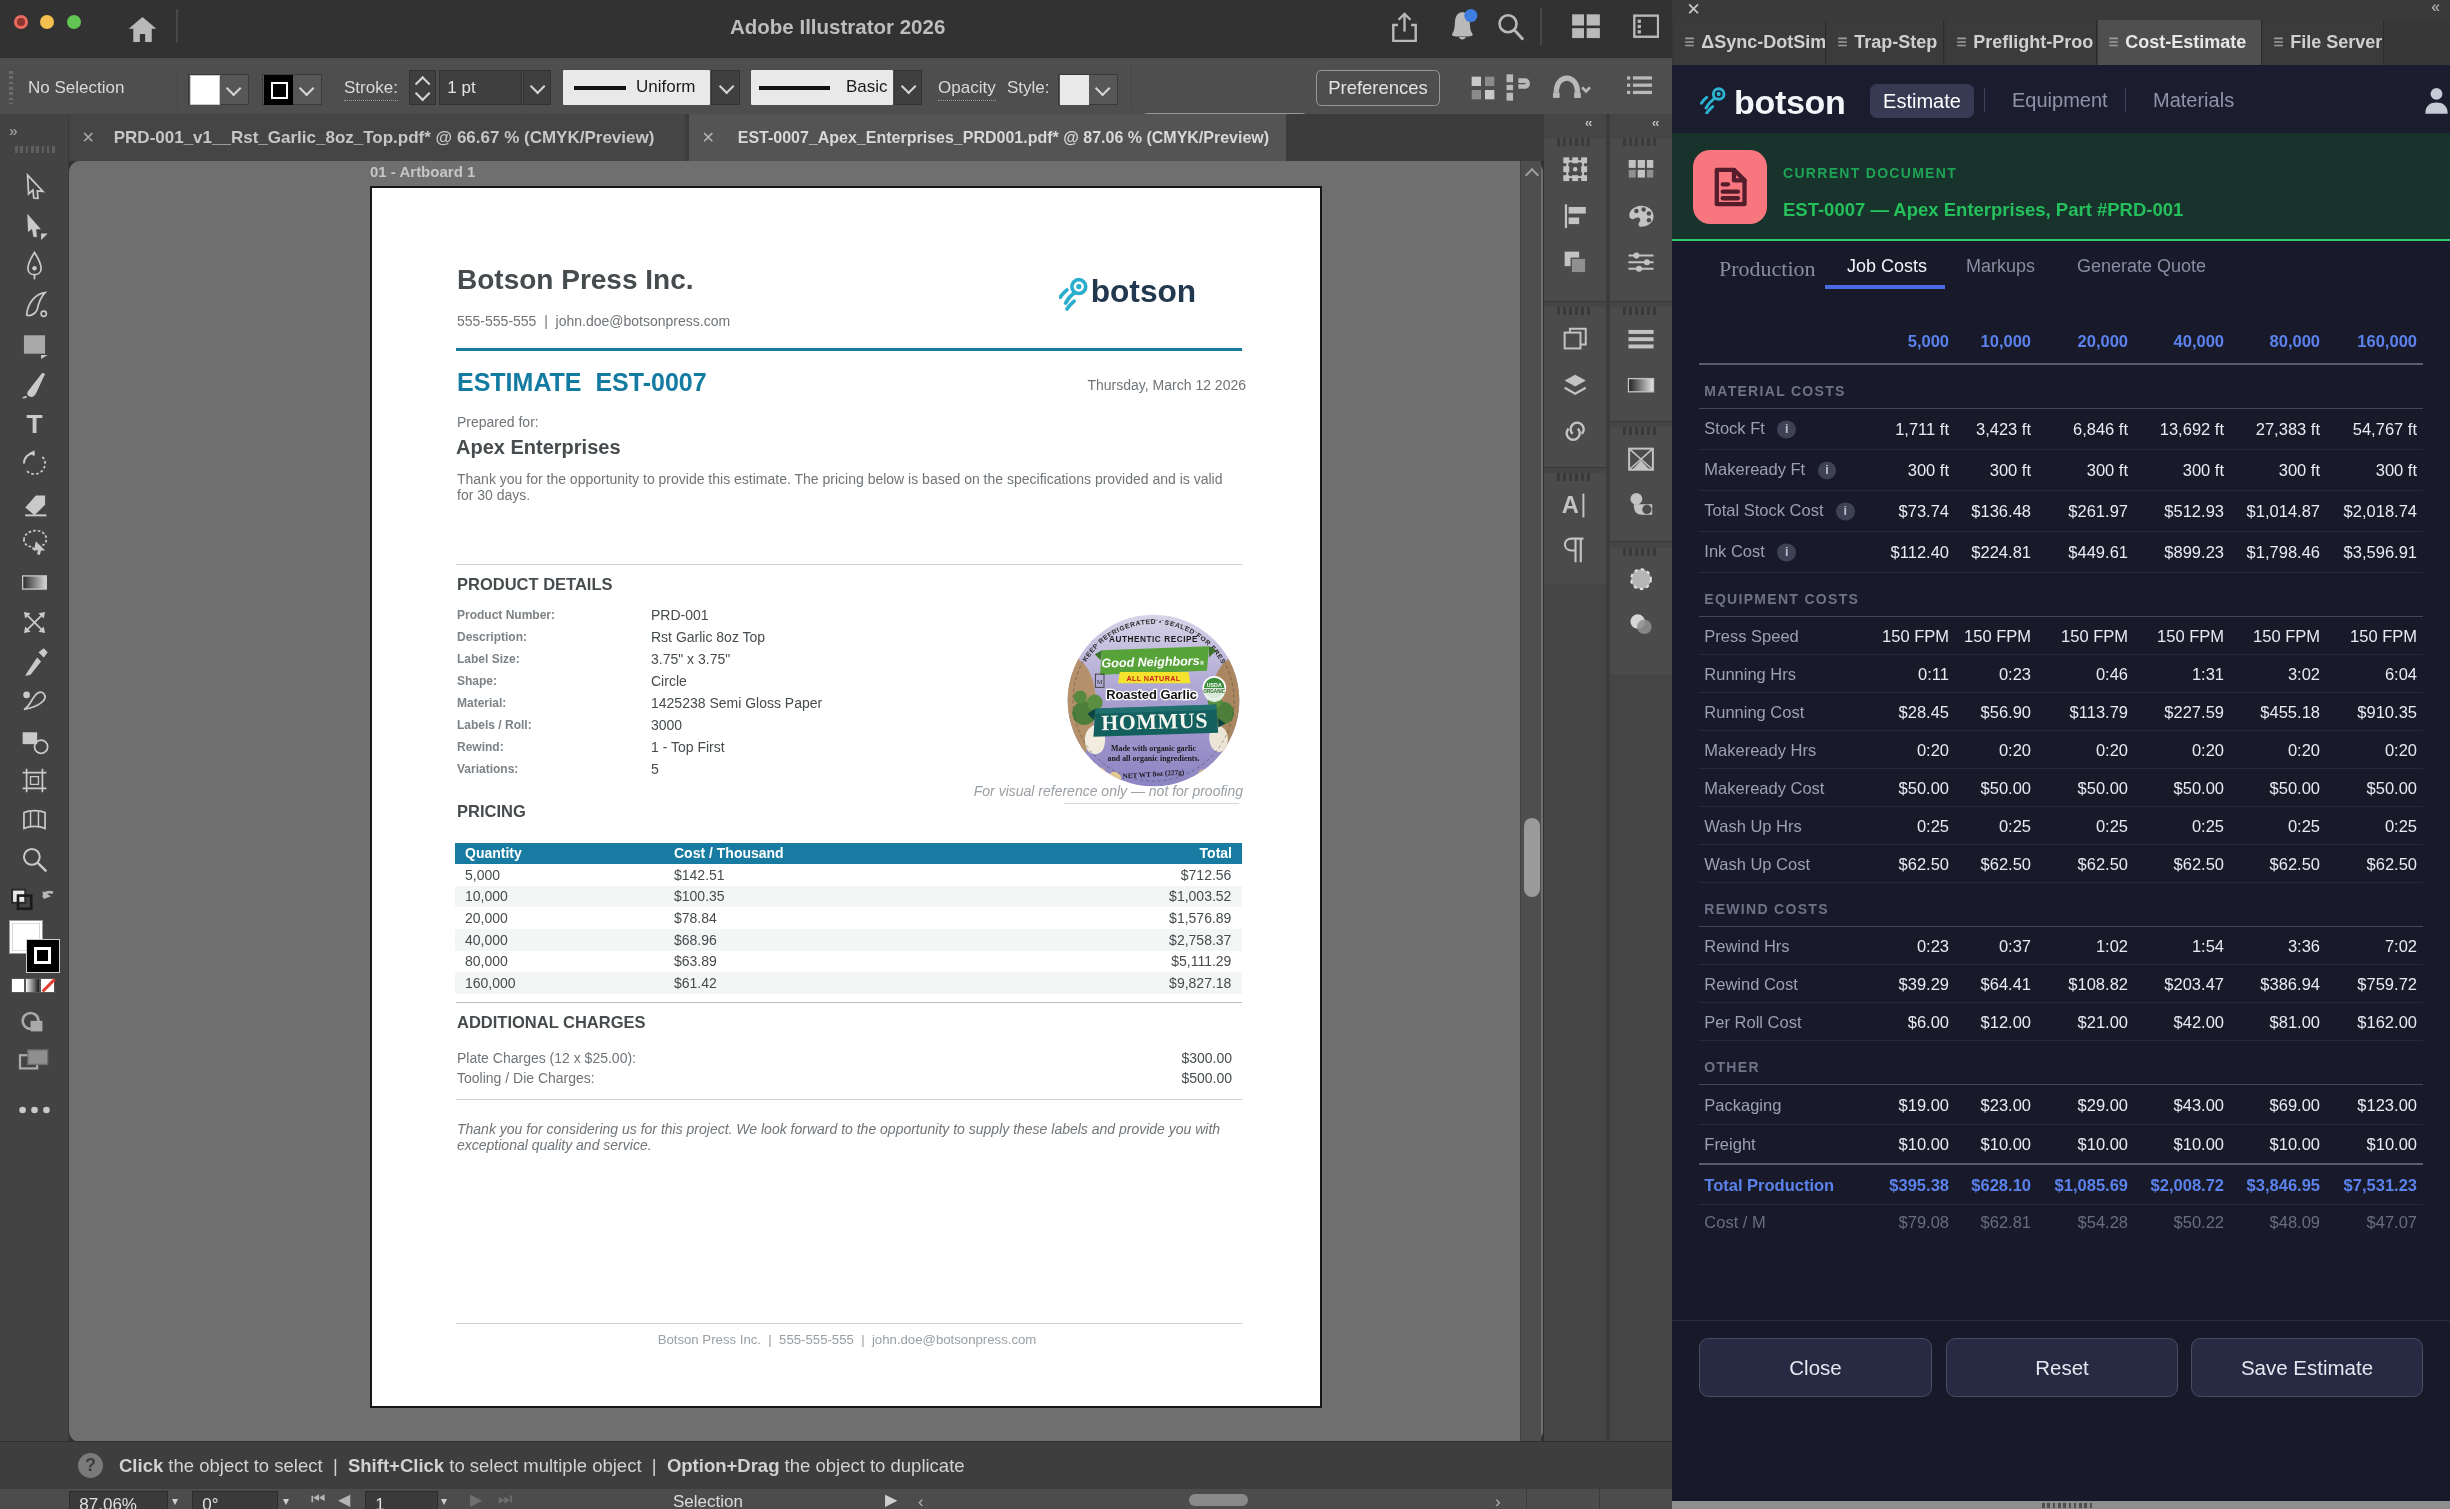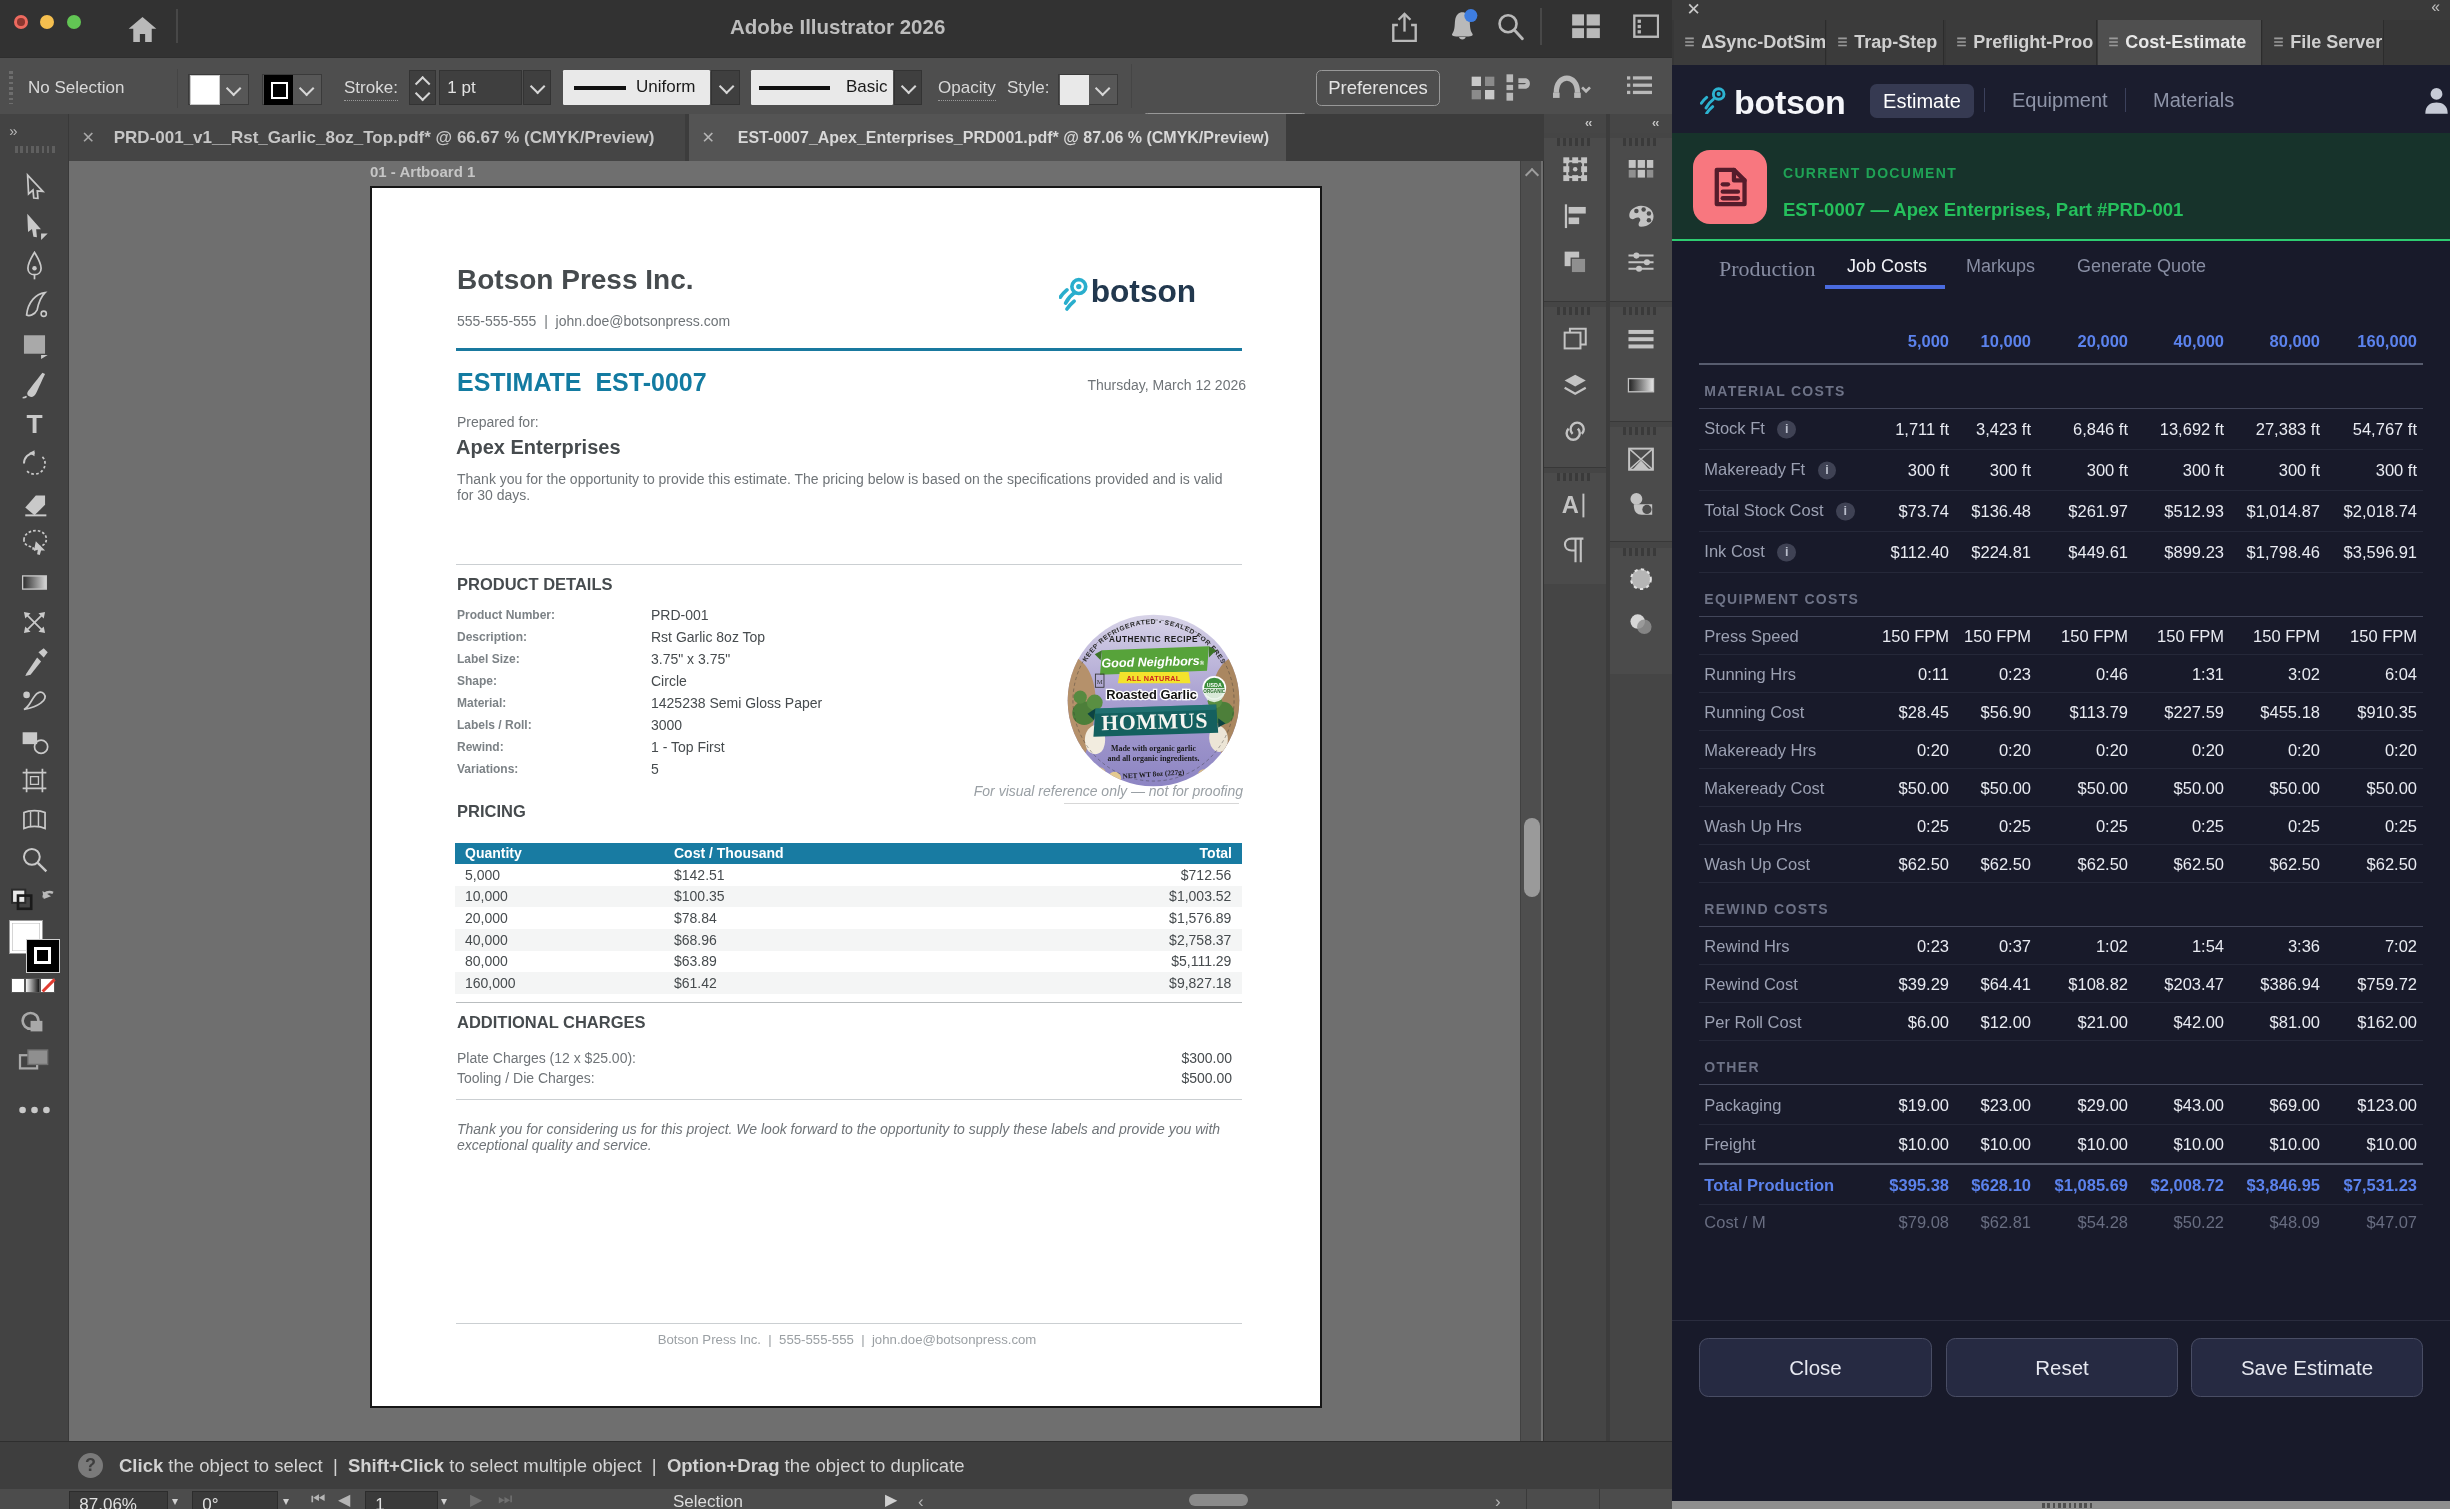--- a/index.html
+++ b/index.html
@@ -11,21 +11,21 @@
   #controlbar{left:0;top:57px;width:1672px;height:57px;background:#4e4e4e;border-top:1.3px solid #2e2e2e;box-sizing:border-box;}
   .chev{display:inline-block;width:9.3px;height:9.3px;border-right:2.6px solid #d6d6d6;border-bottom:2.6px solid #d6d6d6;transform:rotate(45deg);}
   .dk{background:#3f3f3f;border:0.7px solid #333333;box-sizing:border-box;}
   .cb-lab{color:#d9d9d9;font-size:17px;top:20px;}
   #tabbar{left:0;top:114px;width:1672px;height:47px;background:#3c3c3c;}
   .dtab{top:0px;height:47px;color:#c6c6c6;font-size:17px;font-weight:bold;}
   
   #toolbar{left:0;top:114px;width:69px;height:1375px;background:#434343;border-right:0.7px solid #393939;box-sizing:border-box;}
   .tool{position:absolute;left:0;width:69px;text-align:center;}
   
-  #canvas{left:69px;top:161px;width:1474px;height:1281px;background:#6f6f6f;}
+  #canvas{left:69px;top:161px;width:1474px;height:1281px;background:#6f6f6f;border-radius:11px;}
   #page{left:301px;top:25px;width:948px;height:1218px;background:#fff;border:2px solid #161616;box-sizing:content-box;}
   #vscroll{left:1520px;top:161px;width:21px;height:1281px;background:#4e4e4e;border-left:0.7px solid #414141;box-sizing:border-box;}
   
   #pcols{left:1544px;top:114px;width:129px;height:1396px;background:#3c3c3c;}
   .pgroup{position:relative;width:62px;background:#4b4b4b;border-bottom:1.3px solid #383838;}
   .grip{height:8px;background-image:repeating-linear-gradient(90deg,#3a3a3a 0 3.3px,#4b4b4b 3.3px 6px);margin:5.3px 13.2px 1.3px 13.2px;}
   .picon{display:block;margin:0 auto;}
   
   #statusbar{left:0;top:1441px;width:1672px;height:48px;background:#3e3e3e;border-top:0.7px solid #2e2e2e;box-sizing:border-box;color:#d2d2d2;font-size:18.5px;}
   #bottombar{left:0;top:1489px;width:1672px;height:21px;background:#4c4c4c;color:#dcdcdc;font-size:17px;}

